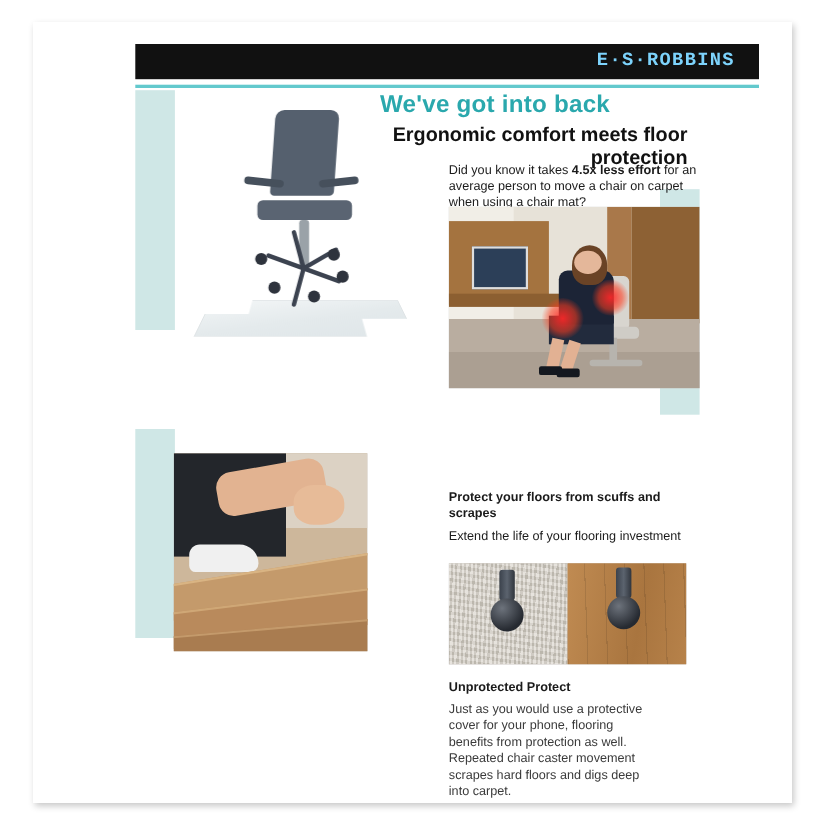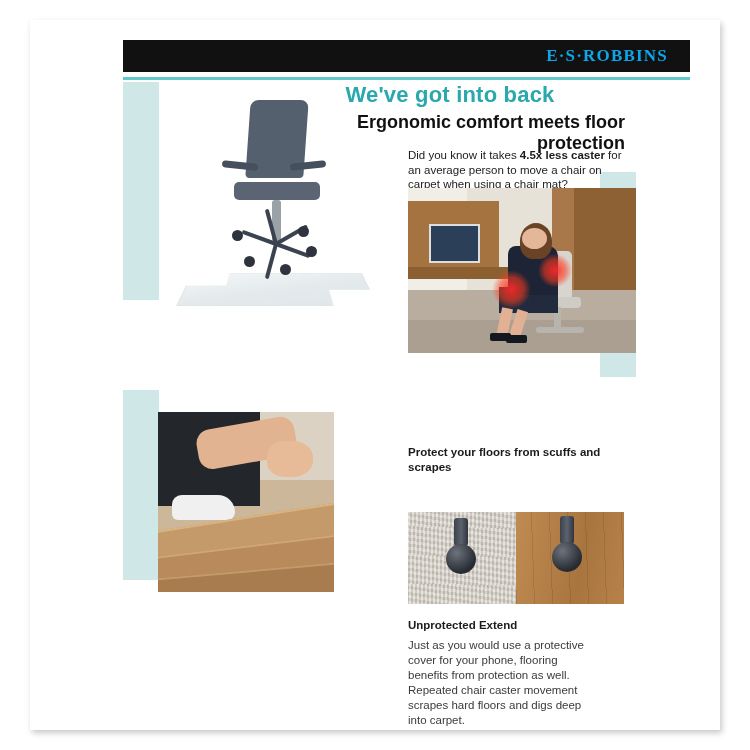--- a/index.html
+++ b/index.html
@@ -39,25 +39,25 @@
     width: 567px;
     height: 32px;
     background: #111111;
   }
   .brand {
     position: absolute;
     right: 22px;
     top: 0;
     height: 32px;
     line-height: 32px;
-    color: #0ea5e9;
+    color: #7dd3fc;
     font-size: 17px;
     font-weight: bold;
     letter-spacing: 1.2px;
-    font-family: Liberation Serif, serif;
+    font-family: Liberation Mono, monospace;
   }
   .header-rule {
     position: absolute;
     left: 93px;
     top: 57px;
     width: 567px;
     height: 3px;
     background: #63c9cd;
   }
 
@@ -315,21 +315,21 @@
           <div class="caster" style="left:-4px; top:-8px;"></div>
           <div class="caster" style="left:8px; top:18px;"></div>
           <div class="caster" style="left:44px; top:26px;"></div>
           <div class="caster" style="left:70px; top:8px;"></div>
           <div class="caster" style="left:62px; top:-12px;"></div>
         </div>
       </div>
     </div>
 
     <div class="tx right-intro">
-      <span>Did you know it takes </span><b>4.5x less caster</b><span> for an average person to move a chair on carpet when using a chair mat?</span>
+      <span>Did you know it takes </span><b>4.5x less effort</b><span> for an average person to move a chair on carpet when using a chair mat?</span>
     </div>
 
     <div class="photo photo-office">
       <div class="of-wall"></div>
       <div class="of-wall2"></div>
       <div class="of-cabinet"></div>
       <div class="of-cabinet2"></div>
       <div class="of-desk"></div>
       <div class="of-desk-top"></div>
       <div class="of-monitor"></div>
@@ -358,31 +358,32 @@
       <div class="fl-dark"></div>
       <div class="fl-arm"></div>
       <div class="fl-hand"></div>
       <div class="fl-shoe"></div>
       <div class="fl-plank1"></div>
       <div class="fl-plank2"></div>
       <div class="fl-plank3"></div>
     </div>
 
     <div class="tx r2-bold">Protect your floors from scuffs and scrapes</div>
+    <div class="tx r2-sub">Extend the life of your flooring investment</div>
 
     <div class="photo photo-casters">
       <div class="cp-left">
         <div class="carpet-tex"></div>
         <div class="caster-stem" style="left:46px; top:6px;"></div>
         <div class="caster-big" style="left:38px; top:32px;"></div>
       </div>
       <div class="cp-right">
         <div class="wood-tex"></div>
         <div class="caster-stem" style="left:44px; top:4px;"></div>
         <div class="caster-big" style="left:36px; top:30px;"></div>
       </div>
     </div>
 
-    <div class="tx r3-title">Unprotected Extend</div>
+    <div class="tx r3-title">Unprotected Protect</div>
     <div class="tx r3-body tx-grey">Just as you would use a protective cover for your phone, flooring benefits from protection as well. Repeated chair caster movement scrapes hard floors and digs deep into carpet.</div>
 
   </div>
 </div>
 
 </body></html>

